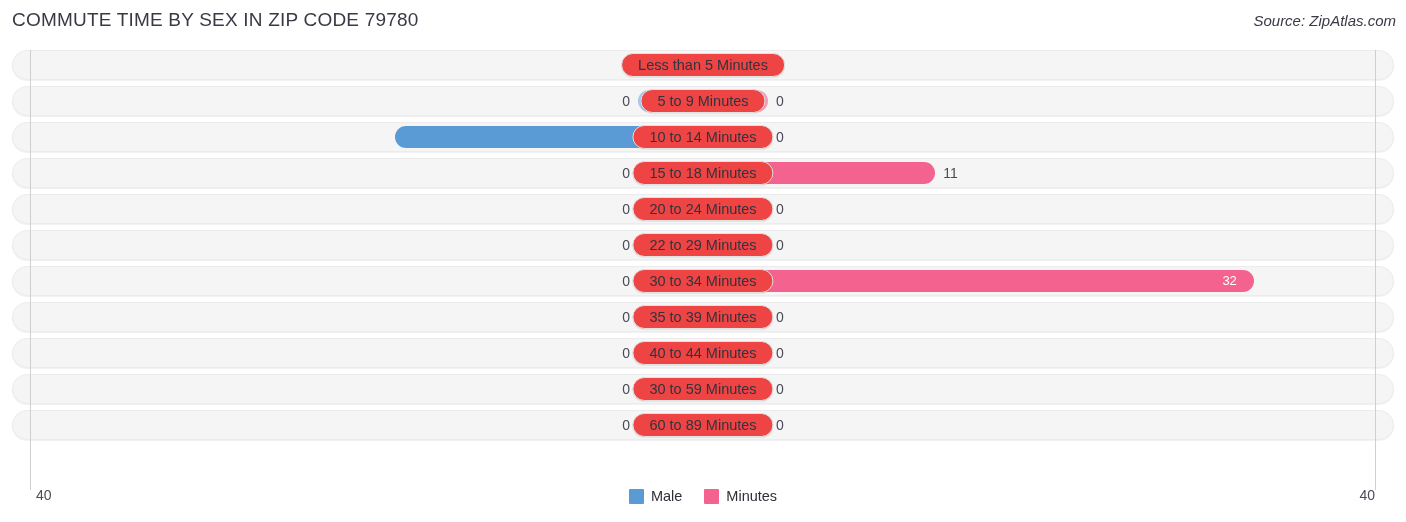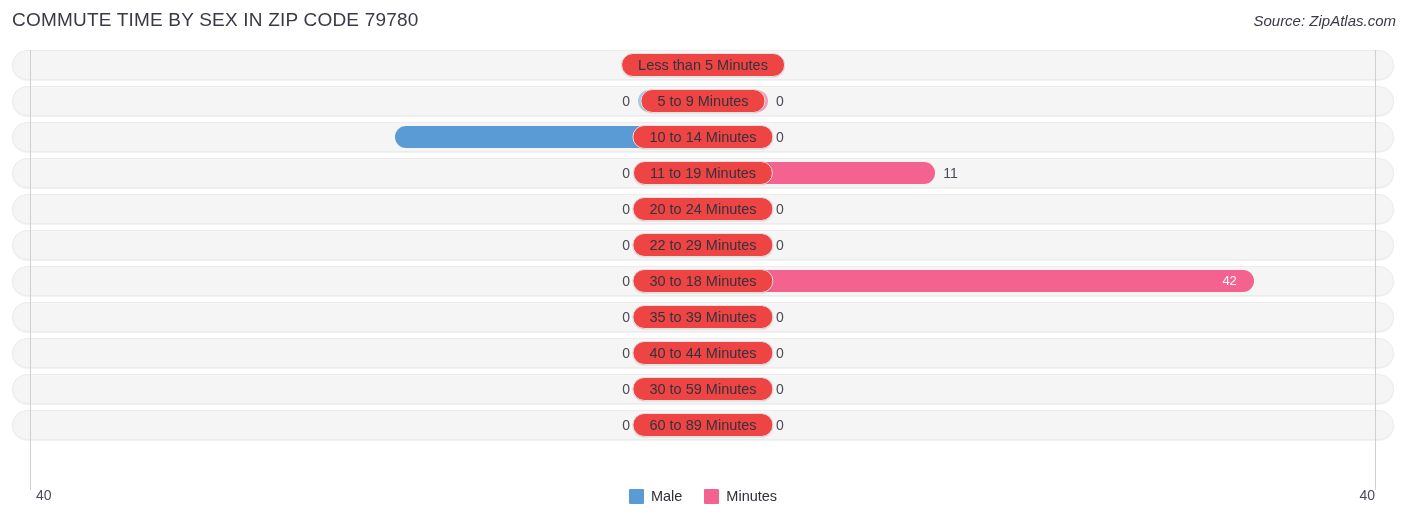--- a/index.html
+++ b/index.html
@@ -172,42 +172,42 @@
           <div class="bar bar-female" style="width:65px;background:#f79ab8;"></div>
           <div class="val val-male val-inside" style="right:calc(50% + 12px);">16</div>
           <div class="val val-female" style="left:calc(50% + 73px);">0</div>
           <div class="pill">10 to 14 Minutes</div>
         </div>
         <div class="row">
           <div class="bar bar-male" style="width:65px;background:#a8c8e9;"></div>
           <div class="bar bar-female" style="width:232.20000000000002px;background:#f4638f;"></div>
           <div class="val val-male" style="right:calc(50% + 73px);">0</div>
           <div class="val val-female" style="left:calc(50% + 240.20000000000002px);">11</div>
-          <div class="pill">11 to 19 Minutes</div>
+          <div class="pill">15 to 18 Minutes</div>
         </div>
         <div class="row">
           <div class="bar bar-male" style="width:65px;background:#a8c8e9;"></div>
           <div class="bar bar-female" style="width:65px;background:#f79ab8;"></div>
           <div class="val val-male" style="right:calc(50% + 73px);">0</div>
           <div class="val val-female" style="left:calc(50% + 73px);">0</div>
           <div class="pill">20 to 24 Minutes</div>
         </div>
         <div class="row">
           <div class="bar bar-male" style="width:65px;background:#a8c8e9;"></div>
           <div class="bar bar-female" style="width:65px;background:#f79ab8;"></div>
           <div class="val val-male" style="right:calc(50% + 73px);">0</div>
           <div class="val val-female" style="left:calc(50% + 73px);">0</div>
           <div class="pill">22 to 29 Minutes</div>
         </div>
         <div class="row">
           <div class="bar bar-male" style="width:65px;background:#a8c8e9;"></div>
           <div class="bar bar-female" style="width:551.4000000000001px;background:#f4638f;"></div>
           <div class="val val-male" style="right:calc(50% + 73px);">0</div>
-          <div class="val val-female val-inside" style="left:calc(50% + 519.4000000000001px);">42</div>
-          <div class="pill">30 to 18 Minutes</div>
+          <div class="val val-female val-inside" style="left:calc(50% + 519.4000000000001px);">32</div>
+          <div class="pill">30 to 34 Minutes</div>
         </div>
         <div class="row">
           <div class="bar bar-male" style="width:65px;background:#a8c8e9;"></div>
           <div class="bar bar-female" style="width:65px;background:#f79ab8;"></div>
           <div class="val val-male" style="right:calc(50% + 73px);">0</div>
           <div class="val val-female" style="left:calc(50% + 73px);">0</div>
           <div class="pill">35 to 39 Minutes</div>
         </div>
         <div class="row">
           <div class="bar bar-male" style="width:65px;background:#a8c8e9;"></div>

